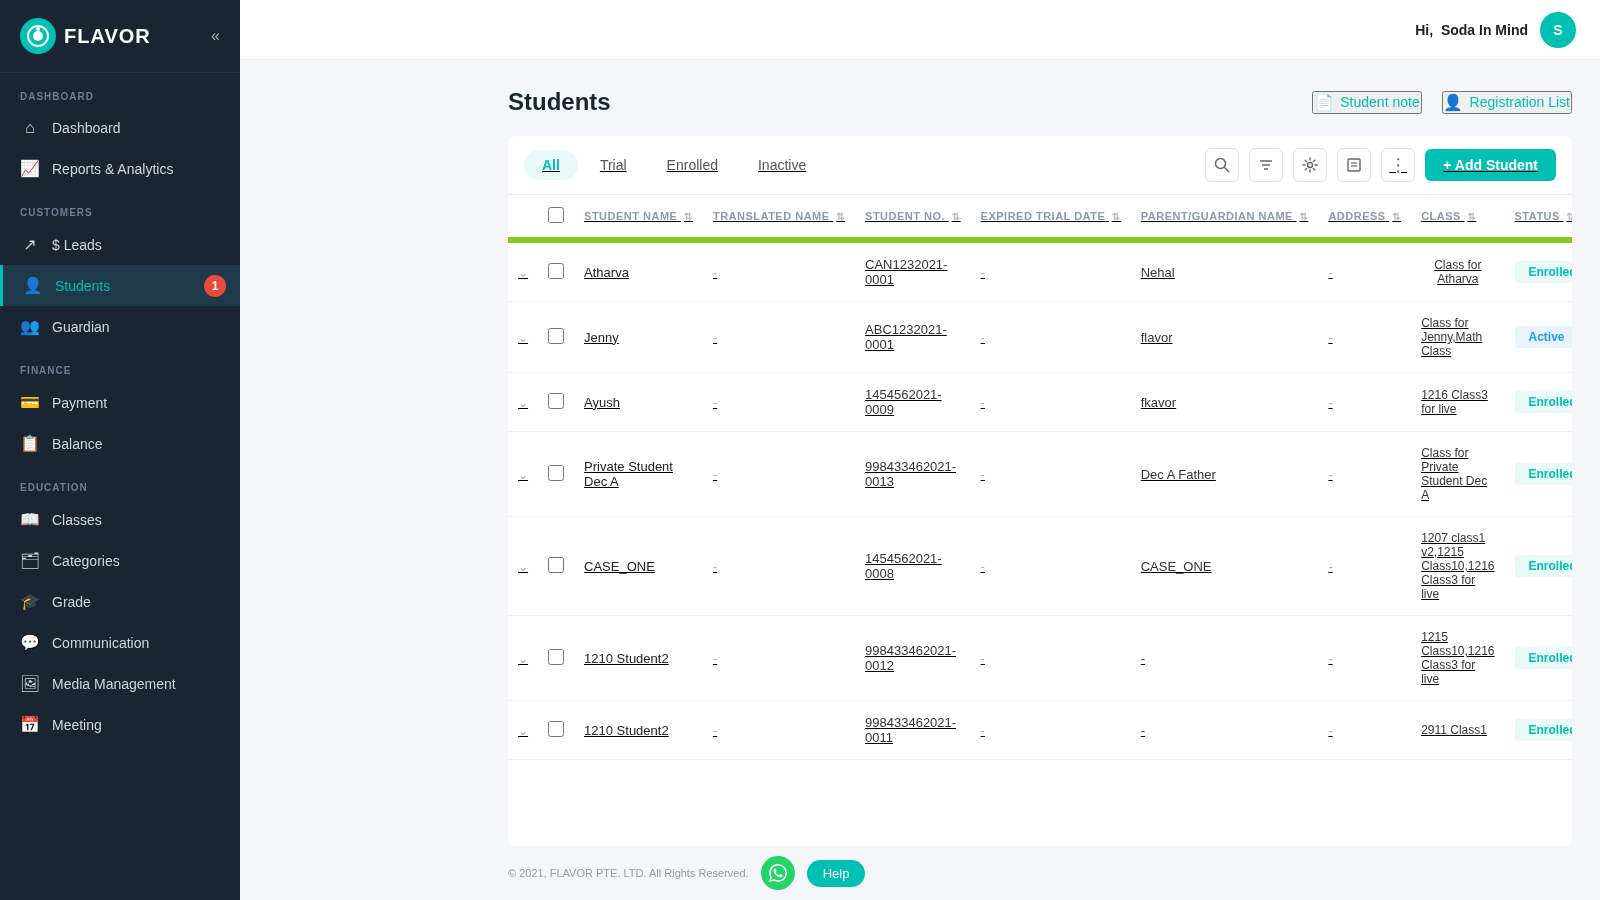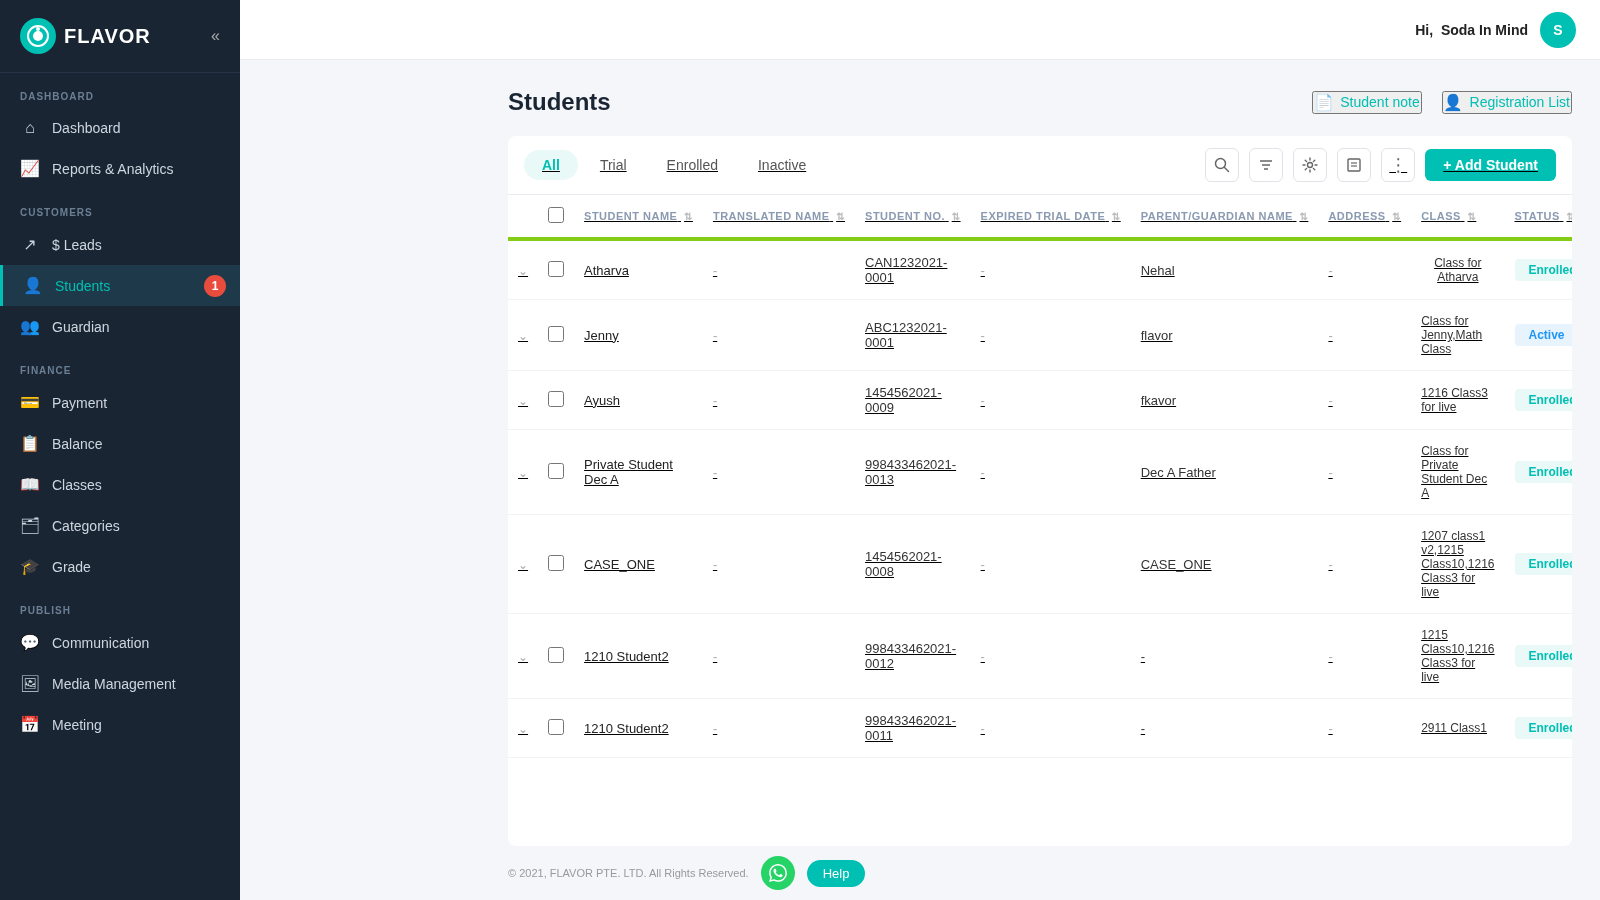--- a/index.html
+++ b/index.html
@@ -173,21 +173,21 @@
       background: #fff;
       border-radius: 0 0 8px 8px;
       overflow-y: auto;
       flex: 1;
     }
     table {
       width: 100%;
       border-collapse: collapse;
     }
     thead tr {
-      border-bottom: 4px solid #84cc16;
+      border-bottom: 6px solid #84cc16;
     }
     thead th {
       padding: 12px 10px;
       font-size: 11px;
       font-weight: 700;
       color: #8a9ab0;
       text-align: left;
       letter-spacing: 0.5px;
       white-space: nowrap;
     }
@@ -290,34 +290,34 @@
   <div class="sidebar-section-label">FINANCE</div>
   <div class="sidebar-item">
     <span class="icon">💳</span>
     <span>Payment</span>
   </div>
   <div class="sidebar-item">
     <span class="icon">📋</span>
     <span>Balance</span>
   </div>
 
+  <div class="sidebar-section-label">EDUCATION</div>
   <div class="sidebar-item">
     <span class="icon">📖</span>
     <span>Classes</span>
   </div>
   <div class="sidebar-item">
     <span class="icon">🗂</span>
     <span>Categories</span>
   </div>
   <div class="sidebar-item">
     <span class="icon">🎓</span>
     <span>Grade</span>
   </div>
 
-  <div class="sidebar-section-label">PUBLISH</div>
   <div class="sidebar-item">
     <span class="icon">💬</span>
     <span>Communication</span>
   </div>
   <div class="sidebar-item">
     <span class="icon">🖼</span>
     <span>Media Management</span>
   </div>
   <div class="sidebar-item">
     <span class="icon">📅</span>

